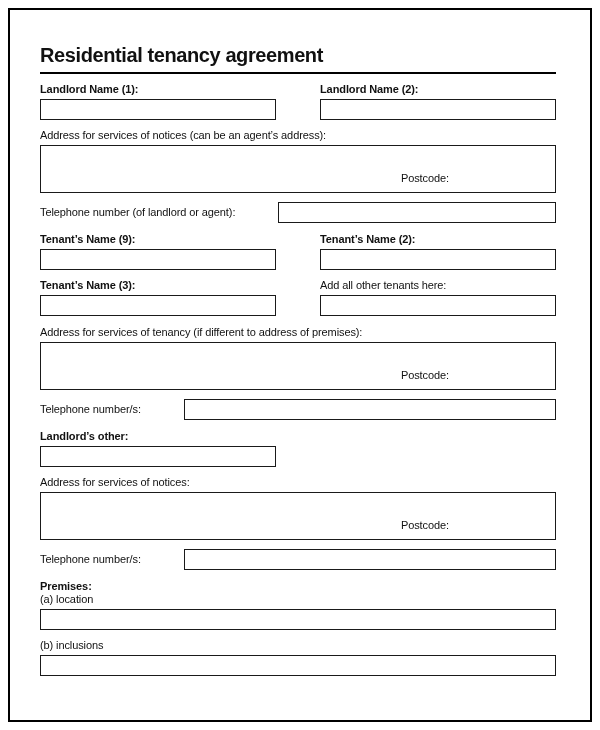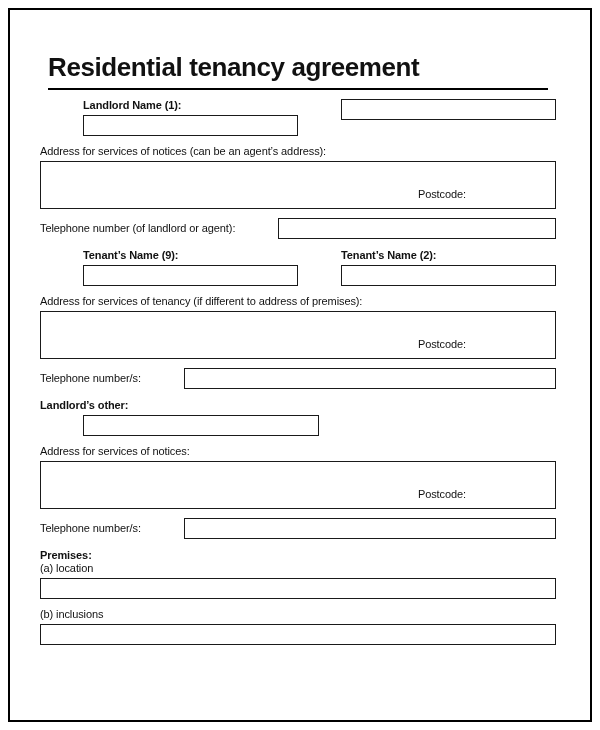--- a/index.html
+++ b/index.html
@@ -16,40 +16,40 @@
     position: relative;
     overflow: hidden;
   }
   .frame {
     position: absolute;
     left: 8px; top: 8px; right: 8px; bottom: 8px;
     border: 2px solid #000000;
     padding: 34px 34px 0 30px;
   }
   h1.title {
-    margin: 8px;
-    font-size: 26px;
+    margin: 0;
+    font-size: 20px;
     font-weight: 700;
     letter-spacing: -0.4px;
     padding-bottom: 5px;
     border-bottom: 2.5px solid #000000;
   }
   .content { margin-top: 9px; }
   .label {
     font-size: 11px;
     line-height: 13px;
     margin-bottom: 3px;
     letter-spacing: -0.1px;
   }
   .bold { font-weight: 700; }
   .two-col {
     display: flex;
     justify-content: space-between;
   }
-  .col { width: 236px; margin-left: 43px; }
+  .col { width: 236px; }
   .group { margin-bottom: 9px; }
   .group-lg { margin-bottom: 10px; }
   input.box {
     display: block;
     width: 100%;
     height: 21px;
     border: 1px solid #1a1a1a;
     background: #ffffff;
     font-family: inherit;
     font-size: 11px;
@@ -59,21 +59,21 @@
   }
   .bigbox {
     position: relative;
     width: 100%;
     height: 48px;
     border: 1px solid #1a1a1a;
     background: #ffffff;
   }
   .postcode {
     position: absolute;
-    right: 89px;
+    right: 106px;
     bottom: 8px;
     font-size: 11px;
     letter-spacing: -0.1px;
   }
   .inline-row {
     display: flex;
     align-items: center;
     gap: 37px;
   }
   .inline-row .label {
@@ -90,20 +90,21 @@
   <h1 class="title">Residential tenancy agreement</h1>
 
   <div class="content">
 
     <div class="two-col group">
       <div class="col">
         <div class="label bold">Landlord Name (1):</div>
         <input class="box" type="text" style="">
       </div>
       <div class="col">
+        <div class="label bold">Landlord Name (2):</div>
         <input class="box" type="text" style="">
       </div>
     </div>
 
     <div class="group">
       <div class="label">Address for services of notices (can be an agent’s address):</div>
       <div class="bigbox">
         <span class="postcode">Postcode:</span>
       </div>
     </div>
@@ -117,20 +118,30 @@
       <div class="col">
         <div class="label bold">Tenant’s Name (9):</div>
         <input class="box" type="text" style="">
       </div>
       <div class="col">
         <div class="label bold">Tenant’s Name (2):</div>
         <input class="box" type="text" style="">
       </div>
     </div>
 
+    <div class="two-col group-lg">
+      <div class="col">
+        <div class="label bold">Tenant’s Name (3):</div>
+        <input class="box" type="text" style="">
+      </div>
+      <div class="col">
+        <div class="label">Add all other tenants here:</div>
+        <input class="box" type="text" style="">
+      </div>
+    </div>
 
     <div class="group">
       <div class="label">Address for services of tenancy (if different to address of premises):</div>
       <div class="bigbox">
         <span class="postcode">Postcode:</span>
       </div>
     </div>
 
     <div class="inline-row group-lg">
       <span class="label">Telephone number/s:</span>

